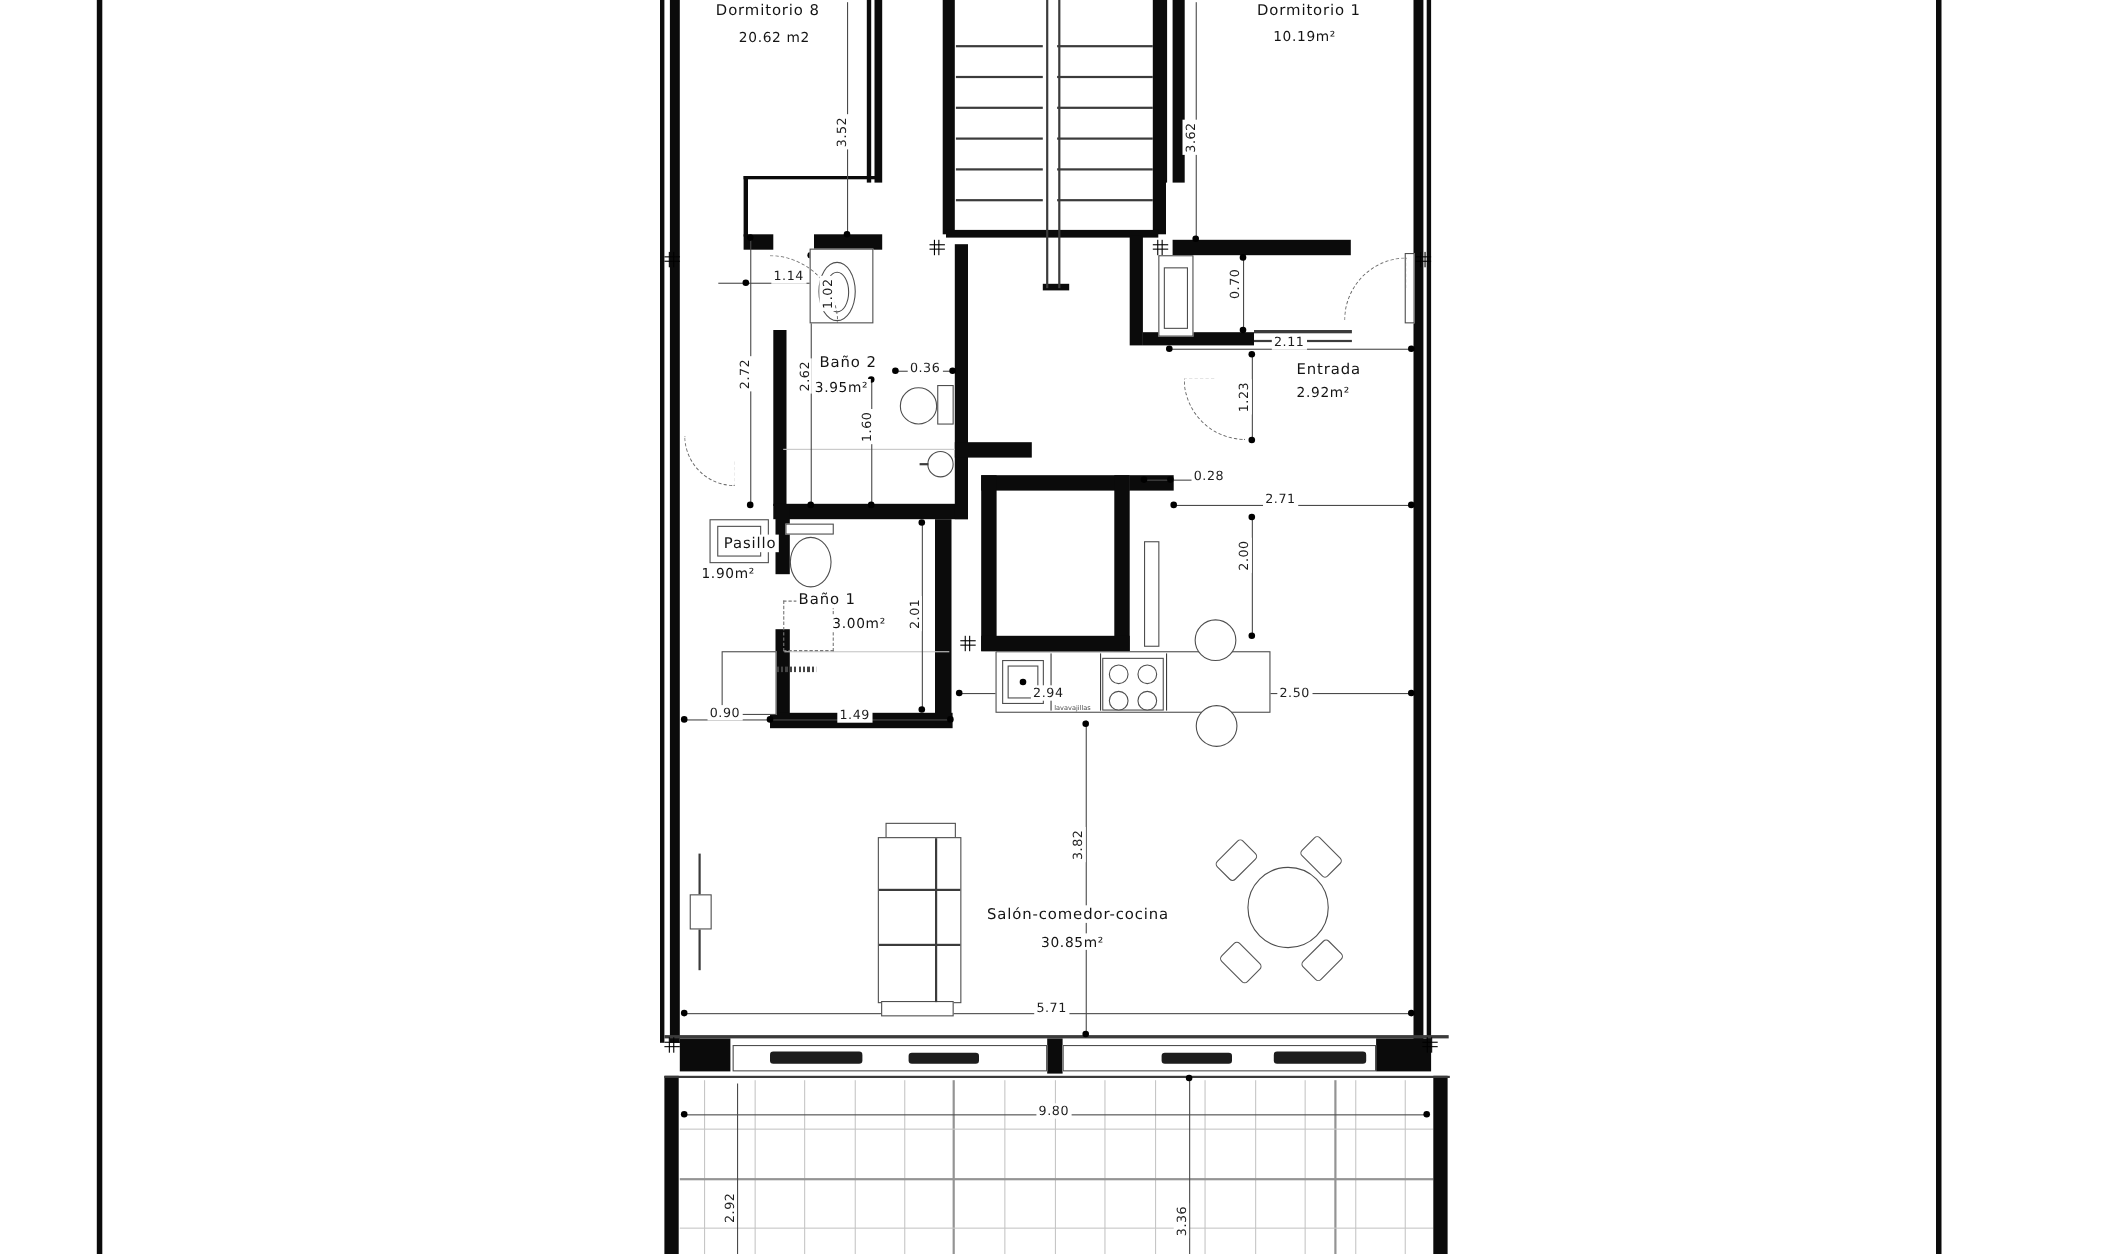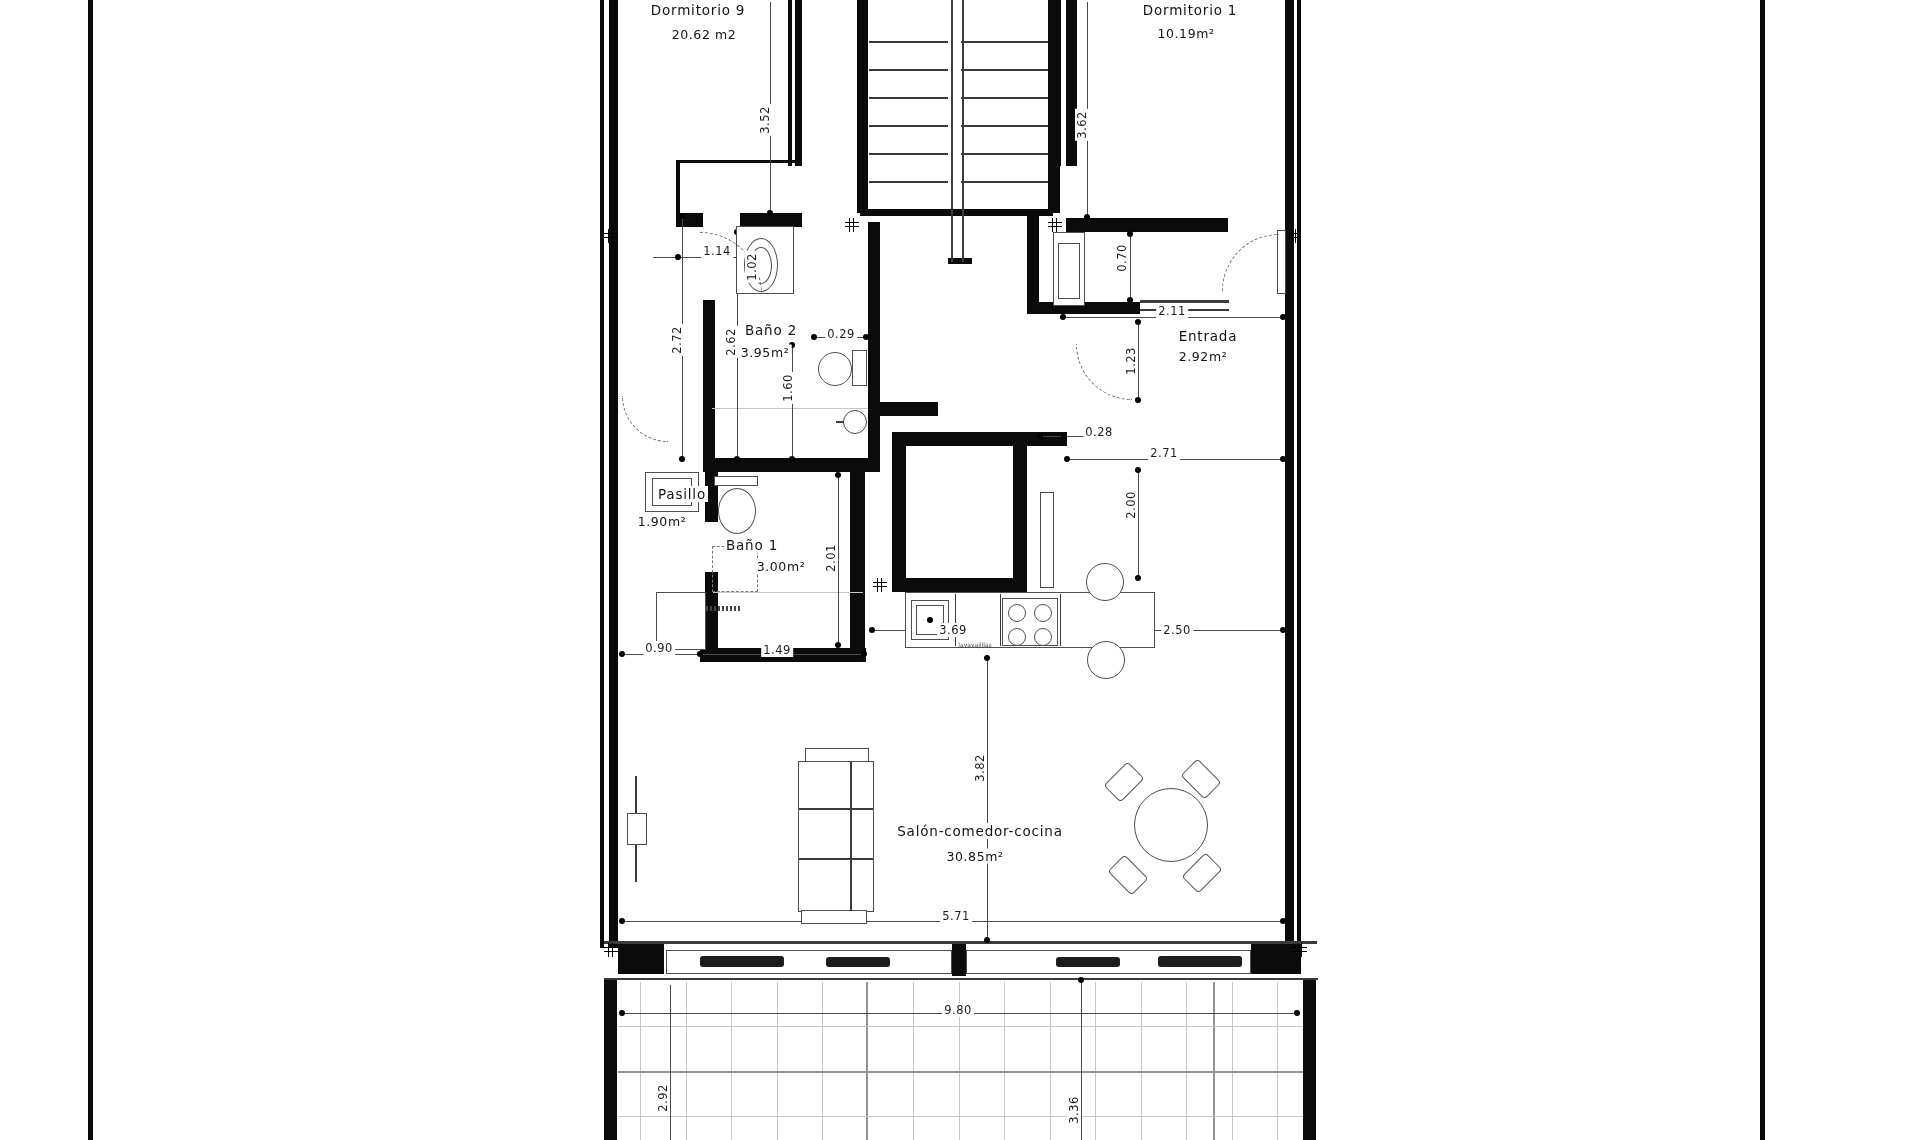--- a/index.html
+++ b/index.html
@@ -242,21 +242,21 @@
       <div class="chair" style="left: 1184px; top: 767px; width: 34px; height: 24px; transform: rotate(45deg);"></div>
       <div class="chair" style="left: 1111px; top: 863px; width: 34px; height: 24px; transform: rotate(45deg);"></div>
       <div class="chair" style="left: 1185px; top: 861px; width: 34px; height: 24px; transform: rotate(-45deg);"></div>
       <div class="fx rnd" style="left: 1134px; top: 788px; width: 74px; height: 74px;"></div>
       <div class="arc tr" style="left: 700px; top: 232px; width: 62px; height: 62px;"></div>
       <div class="arc bl" style="left: 622px; top: 396px; width: 46px; height: 46px;"></div>
       <div class="arc bl" style="left: 1076px; top: 344px; width: 56px; height: 56px;"></div>
       <div class="arc tl" style="left: 1222px; top: 234px; width: 57px; height: 57px;"></div>
     </div>
 
-  <div class="rname" style="left:698px;top:10px">Dormitorio 9</div>
+  <div class="rname" style="left:698px;top:10px">Dormitorio 8</div>
   <div class="rarea" style="left:704px;top:34px">20.62 m2</div>
   <div class="rname" style="left:1190px;top:10px">Dormitorio 1</div>
   <div class="rarea" style="left:1186px;top:33px">10.19m²</div>
   <div class="rname" style="left:771px;top:330px">Baño 2</div>
   <div class="rarea" style="left:765px;top:352px">3.95m²</div>
   <div class="rname" style="left:1208px;top:336px">Entrada</div>
   <div class="rarea" style="left:1203px;top:356px">2.92m²</div>
   <div class="rname" style="left:682px;top:494px">Pasillo</div>
   <div class="rarea" style="left:662px;top:521px">1.90m²</div>
   <div class="rname" style="left:752px;top:545px">Baño 1</div>
@@ -264,28 +264,28 @@
   <div class="rname" style="left:980px;top:831px">Salón-comedor-cocina</div>
   <div class="rarea" style="left:975px;top:856px">30.85m²</div>
 
   <div class="dim v" style="left:765px;top:120px">3.52</div>
   <div class="dim v" style="left:1082px;top:125px">3.62</div>
   <div class="dim" style="left:717px;top:251px">1.14</div>
   <div class="dim v" style="left:752px;top:267px">1.02</div>
   <div class="dim v" style="left:677px;top:340px">2.72</div>
   <div class="dim v" style="left:731px;top:342px">2.62</div>
   <div class="dim v" style="left:788px;top:388px">1.60</div>
-  <div class="dim" style="left:841px;top:334px">0.29</div>
+  <div class="dim" style="left:841px;top:334px">0.36</div>
   <div class="dim v" style="left:1122px;top:258px">0.70</div>
   <div class="dim" style="left:1172px;top:311px">2.11</div>
   <div class="dim v" style="left:1131px;top:361px">1.23</div>
   <div class="dim" style="left:1099px;top:432px">0.28</div>
   <div class="dim" style="left:1164px;top:453px">2.71</div>
   <div class="dim v" style="left:1131px;top:505px">2.00</div>
-  <div class="dim" style="left:953px;top:630px">3.69</div>
+  <div class="dim" style="left:953px;top:630px">2.94</div>
   <div class="dim" style="left:1177px;top:630px">2.50</div>
   <div class="dim v" style="left:831px;top:558px">2.01</div>
   <div class="dim" style="left:659px;top:648px">0.90</div>
   <div class="dim" style="left:777px;top:650px">1.49</div>
   <div class="dim v" style="left:980px;top:768px">3.82</div>
   <div class="dim" style="left:956px;top:916px">5.71</div>
   <div class="dim" style="left:958px;top:1010px">9.80</div>
   <div class="dim v" style="left:663px;top:1098px">2.92</div>
   <div class="dim v" style="left:1074px;top:1110px">3.36</div>
 

